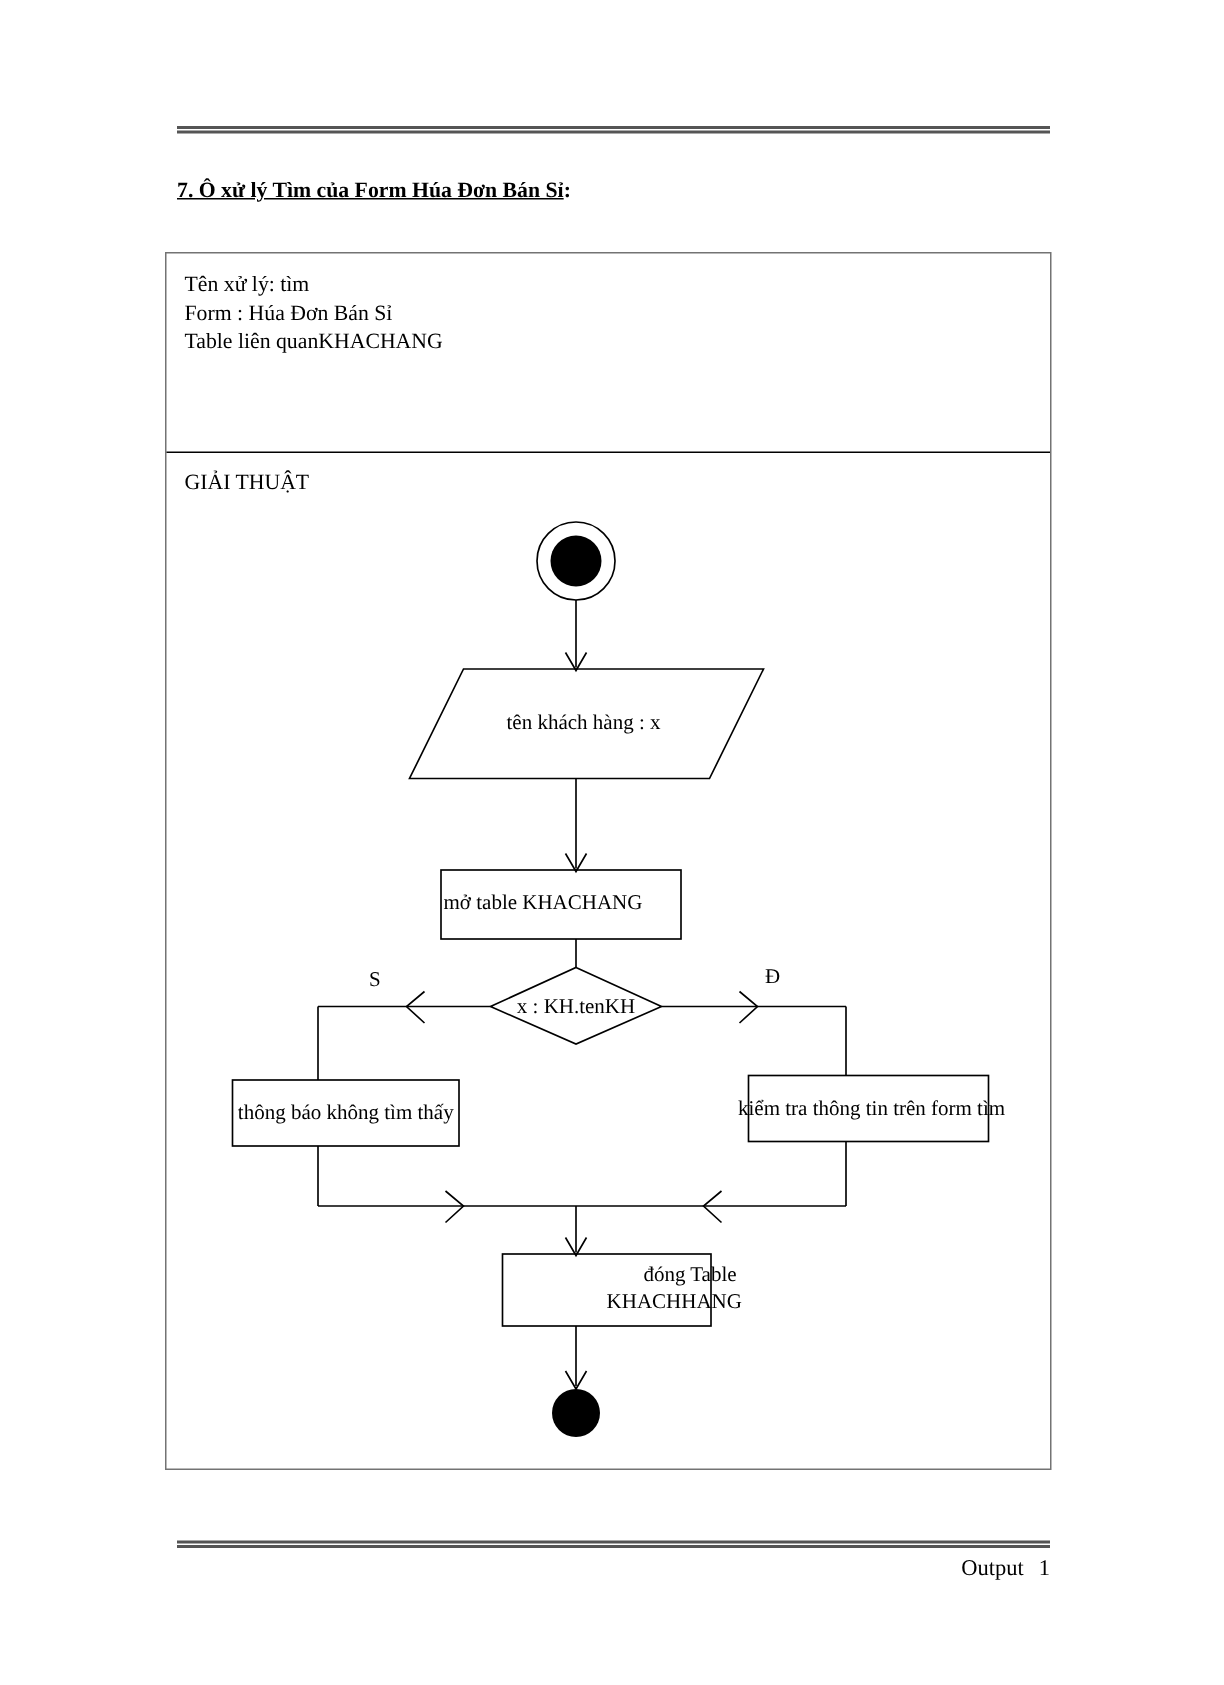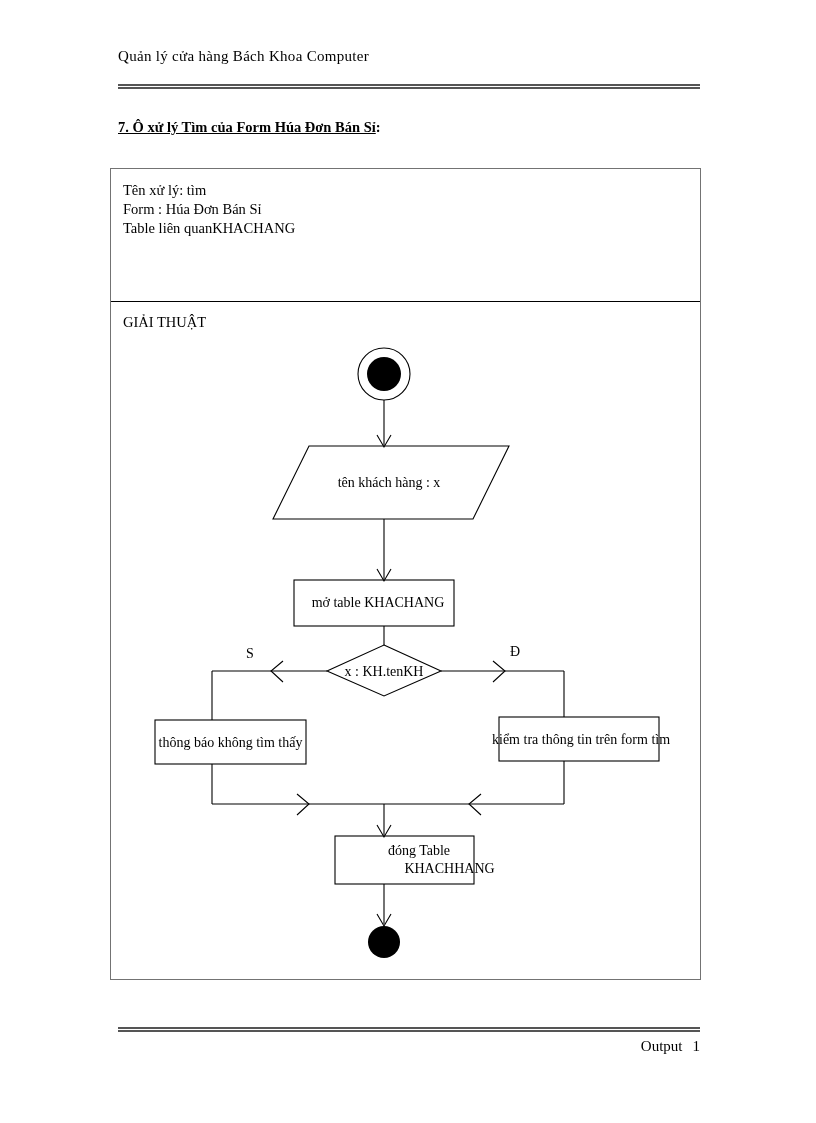--- a/index.html
+++ b/index.html
@@ -121,21 +121,20 @@
     position: absolute;
     font-size: 14px;
     white-space: nowrap;
   }
 </style>
 </head>
 <body>
 
 <div class="page">
 
-  <div class="hdr-text">Quản lý cửa hàng Bách Khoa Computer</div>
   <div class="rule-double rule-top"></div>
 
   <div class="sec-title"><span class="u">7. Ô xử lý Tìm của Form Húa Đơn Bán Sỉ</span><span>:</span></div>
 
   <div class="frame">
     <div class="frame-div"></div>
 
     <div class="info">
       <div>Tên xử lý:  tìm</div>
       <div>Form : Húa Đơn Bán Sỉ</div>
@@ -191,27 +190,27 @@
           <rect x="224" y="667" width="139" height="48"></rect>
 
           <line x1="273" y1="715" x2="273" y2="755"></line>
           <polyline points="266,745 273,757 280,745" fill="none"></polyline>
 
           <circle cx="273" cy="773" r="16" fill="#000" stroke="none"></circle>
         </g>
       </svg>
 
       <div class="nodelabel" style="left:198px; top:305px; width:160px;">tên khách hàng : x</div>
-      <div class="nodelabel" style="left:199px; top:425px; width:136px;">mở table KHACHANG</div>
+      <div class="nodelabel" style="left:183px; top:425px; width:136px;">mở table KHACHANG</div>
       <div class="nodelabel" style="left:216px; top:494px; width:114px;">x : KH.tenKH</div>
       <div class="branchlabel" style="left:135px; top:477px;">S</div>
       <div class="branchlabel" style="left:399px; top:475px;">Đ</div>
       <div class="nodelabel" style="left:38px; top:565px; width:163px;">thông báo không tìm thấy</div>
       <div class="nodelabel" style="left:381px; top:562px; width:174px;">kiểm tra thông tin trên form tìm</div>
-      <div class="nodelabel" style="left:224px; top:673px; width:168px;">đóng Table</div>
+      <div class="nodelabel" style="left:224px; top:673px; width:168px;padding-left:41px;">đóng Table</div>
       <div class="nodelabel" style="left:224px; top:691px; width:139px;padding-left:45px;">KHACHHANG</div>
     </div>
   </div>
 
   <div class="rule-double rule-bot"></div>
   <div class="ftr-text"><span>Output</span><span class="pg">1</span></div>
 
 </div>
 
 </body></html>

